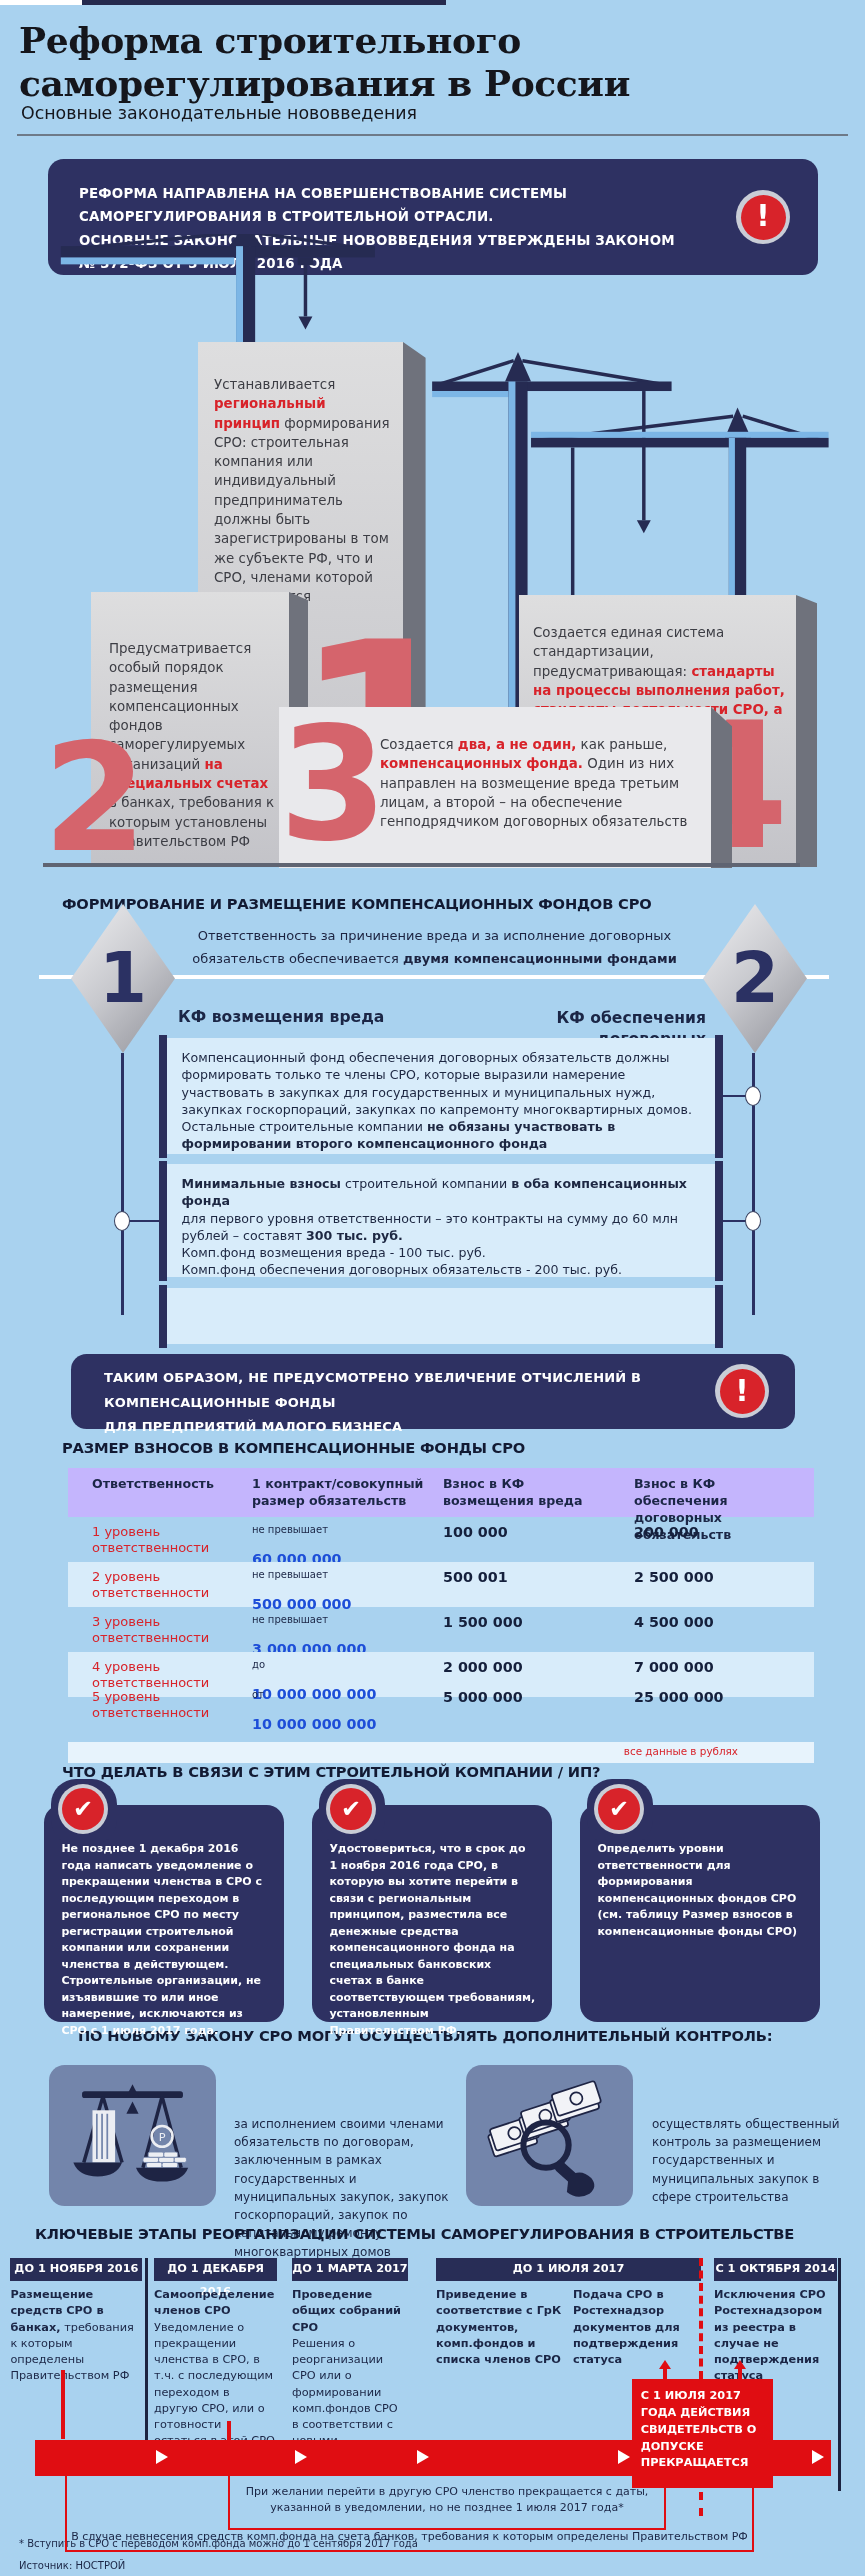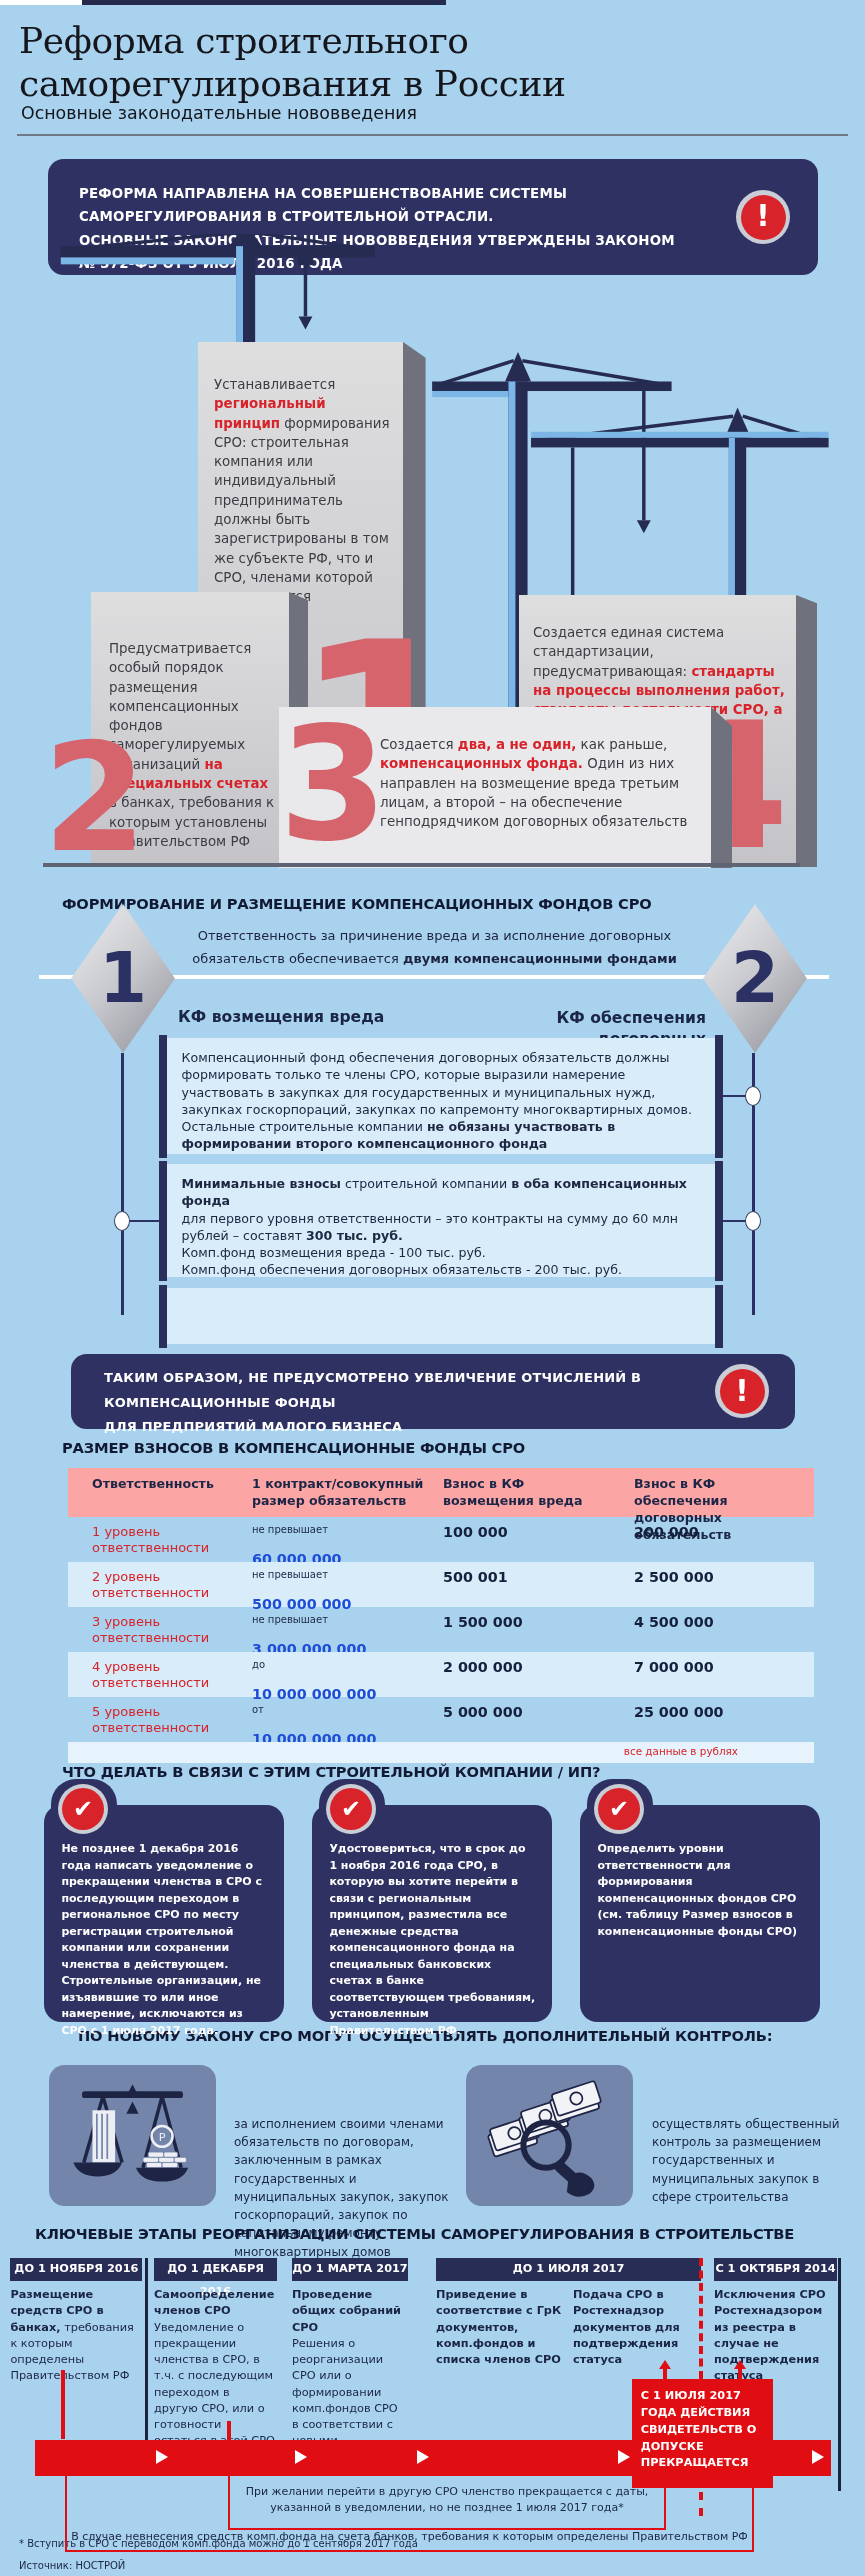--- a/index.html
+++ b/index.html
@@ -14,21 +14,21 @@
   .rich{white-space:pre-line;}
   .seg-b{font-weight:bold;}
   .seg-br{color:#d8232a;font-weight:bold;}
 
   
   .topstrip-w{left:0;top:0;width:82px;height:5.2px;background:#ffffff;}
   .topstrip-n{left:82px;top:0;width:364px;height:5.2px;background:#252a4d;}
   .page-title{
     left:19px;top:19px;width:746px;
     font-family:"DejaVu Serif", serif;
-    font-size:36px;line-height:1.2;color:#15161c;font-weight:400;
+    font-size:36px;line-height:1.2;color:#15161c;font-weight:700;
     white-space:pre-line;letter-spacing:-0.4px;
   }
   .page-subtitle{left:21px;top:103px;font-size:17.4px;color:#15161c;}
   .header-divider{left:17.4px;top:134px;width:831px;height:1.7px;background:#6e7a88;}
 
   
   .banner{
     background:#2e3162;border-radius:15.6px;color:#ffffff;
     font-weight:bold;font-size:13.4px;line-height:1.75;
     letter-spacing:0.2px;
@@ -117,26 +117,26 @@
   }
   .fundbox .bar-l{left:0;}
   .fundbox .bar-r{right:0;}
   #fund-box-1{top:1038px;height:116px;}
   #fund-box-2{top:1164px;height:113px;}
   #fund-box-3{top:1288px;height:56px;}
 
   
   .ctable{left:68px;top:1468px;width:746px;}
   .trow{position:absolute;left:0;width:746px;}
-  .thead-row{top:0;height:49px;background:#fca5a5;}
+  .thead-row{top:0;height:49px;background:#c4b5fd;}
   .trow-1{top:49px;height:45px;}
   .trow-2{top:94px;height:45px;background:#d8ecfa;}
   .trow-3{top:139px;height:45px;}
   .trow-4{top:184px;height:45px;background:#d8ecfa;}
-  .trow-5{top:229px;height:45px;}
+  .trow-5{top:214px;height:45px;}
   .tnote-row{top:274px;height:21px;background:#e7f3fc;}
   .tcell{position:absolute;top:7px;}
   .tc1{left:24px;width:156px;}
   .tc2{left:184px;width:187px;}
   .tc3{left:375px;width:169px;}
   .tc4{left:566px;width:174px;}
   .th{font-weight:bold;font-size:12.6px;line-height:1.35;color:#1b2646;white-space:pre-line;}
   .level{color:#d8232a;font-size:13px;line-height:1.25;white-space:pre-line;}
   .cond{font-size:10px;color:#1b2646;line-height:1.2;}
   .limit{font-size:14.3px;font-weight:bold;color:#1d4ed8;margin-top:15px;}

